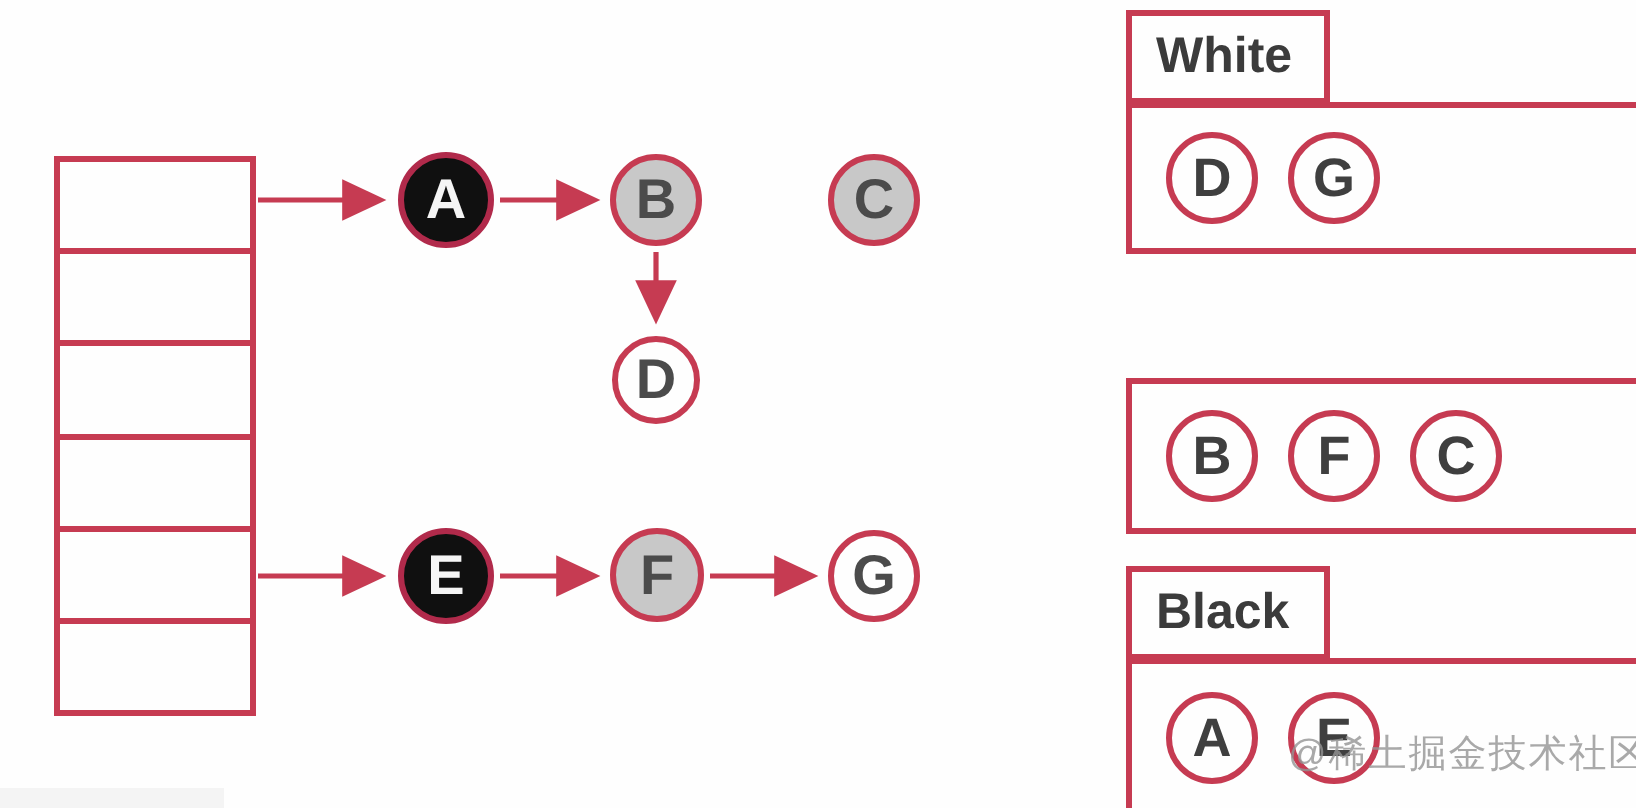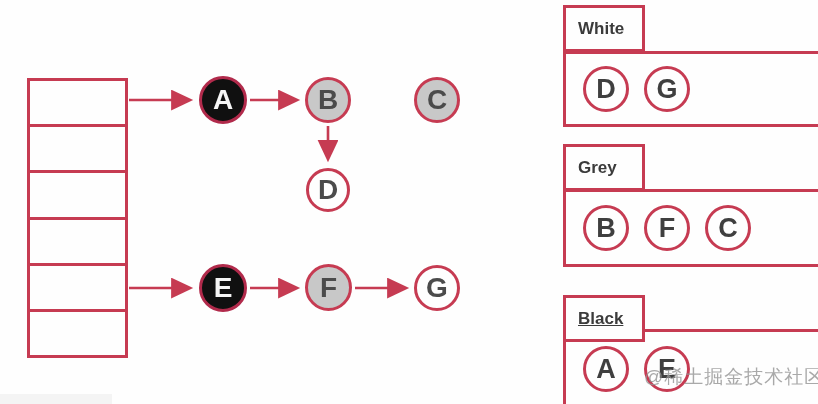--- a/index.html
+++ b/index.html
@@ -26,24 +26,24 @@
     position:absolute;border-radius:50%;
     display:flex;align-items:center;justify-content:center;
     font-weight:bold;font-size:28px;box-sizing:border-box;
     border:3px solid #c63b52;
   }
   .node--black{background:#101010;color:#f5f5f5;border-color:#b12a4b;}
   .node--grey{background:#c8c8c8;color:#4b4b4b;}
   .node--white{background:#fefefe;color:#4b4b4b;}
 
   .legend-tab{
-    position:absolute;left:563px;width:82px;height:47px;
+    position:absolute;left:563px;width:102px;height:47px;
     border:3px solid #c63b52;box-sizing:border-box;background:#fefefe;
     display:flex;align-items:center;padding-left:12px;
-    font-size:17px;font-weight:bold;color:#3b3b3b;z-index:2;
+    font-size:25px;font-weight:bold;color:#3b3b3b;z-index:2;
   }
   .legend-body{
     position:absolute;left:563px;width:260px;
     border:3px solid #c63b52;box-sizing:border-box;background:#fefefe;
     display:flex;align-items:center;gap:15px;padding-left:17px;z-index:1;
   }
   .legend-node{
     position:static;width:46px;height:46px;flex:0 0 auto;
     font-size:27px;color:#3f3f3f;background:#fefefe;
   }
@@ -94,30 +94,27 @@
   <div class="node node--white" style="left:414px;top:265px;width:46px;height:46px;">G</div>
 
   <div class="legend-tab" style="top:5px;">
       <span>White</span>
     </div>
   <div class="legend-body" style="top:51px;height:76px;">
     <div class="node legend-node">D</div>
     <div class="node legend-node">G</div>
   </div>
 
-  <div class="legend-tab" style="top:144px;">
-      <span>Grey</span>
-    </div>
   <div class="legend-body" style="top:189px;height:78px;">
     <div class="node legend-node">B</div>
     <div class="node legend-node">F</div>
     <div class="node legend-node">C</div>
   </div>
 
-  <div class="legend-tab" style="top:295px;text-decoration:underline;">
+  <div class="legend-tab" style="top:283px;">
       <span>Black</span>
     </div>
   <div class="legend-body" style="top:329px;height:80px;">
     <div class="node legend-node">A</div>
     <div class="node legend-node">E</div>
   </div>
 
   <div class="watermark">@稀土掘金技术社区</div>
   <div class="scrub-bar"></div>
 

